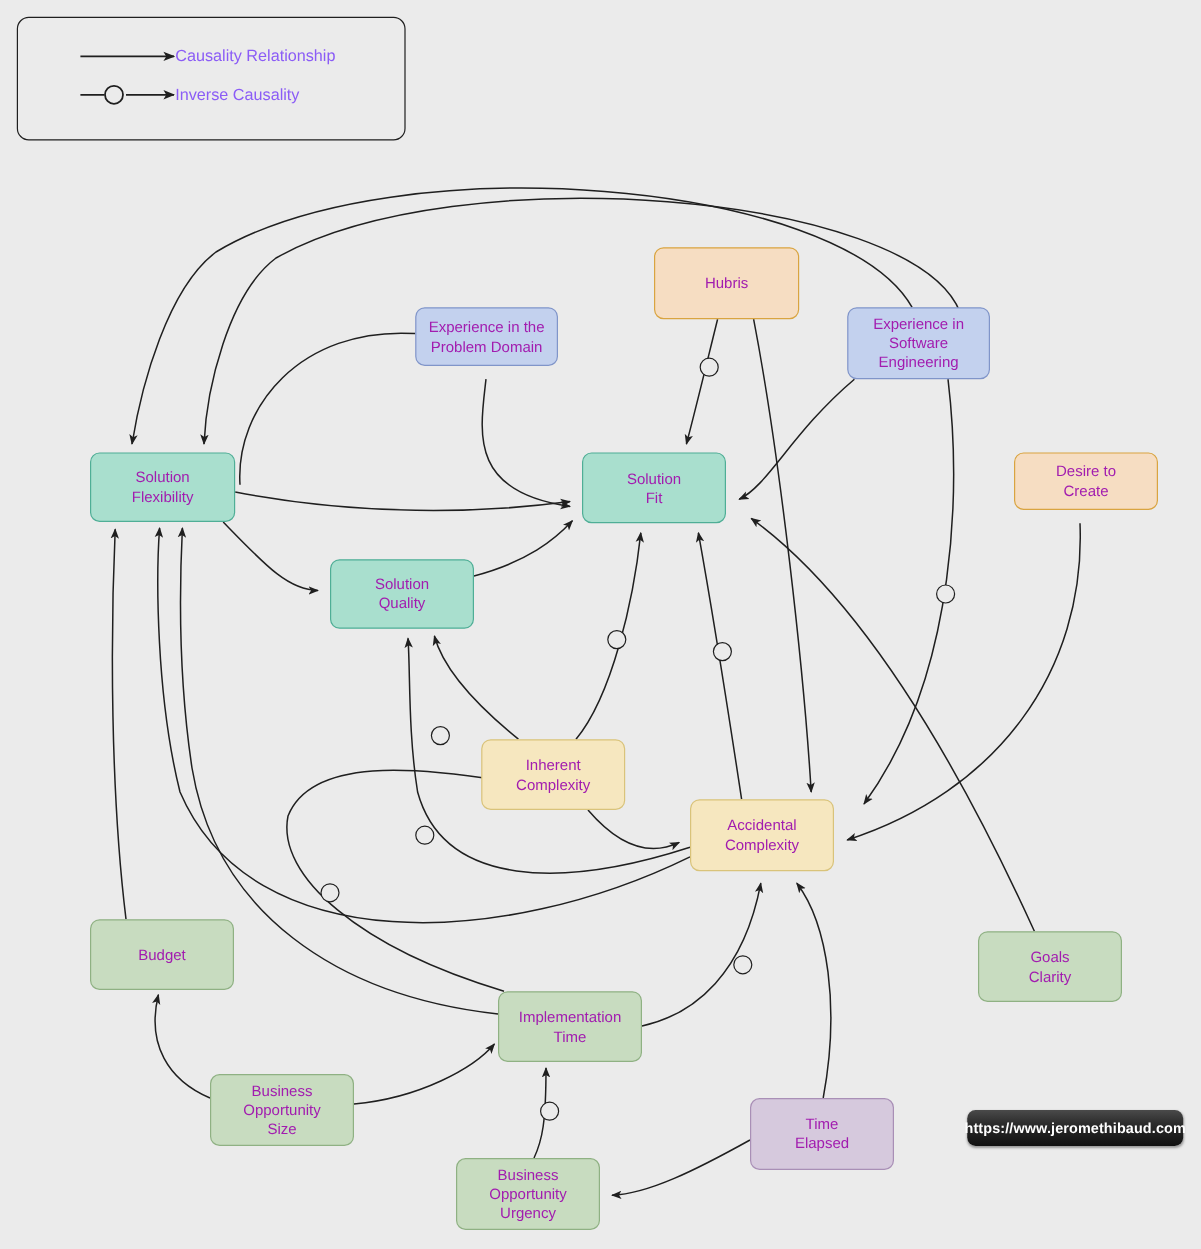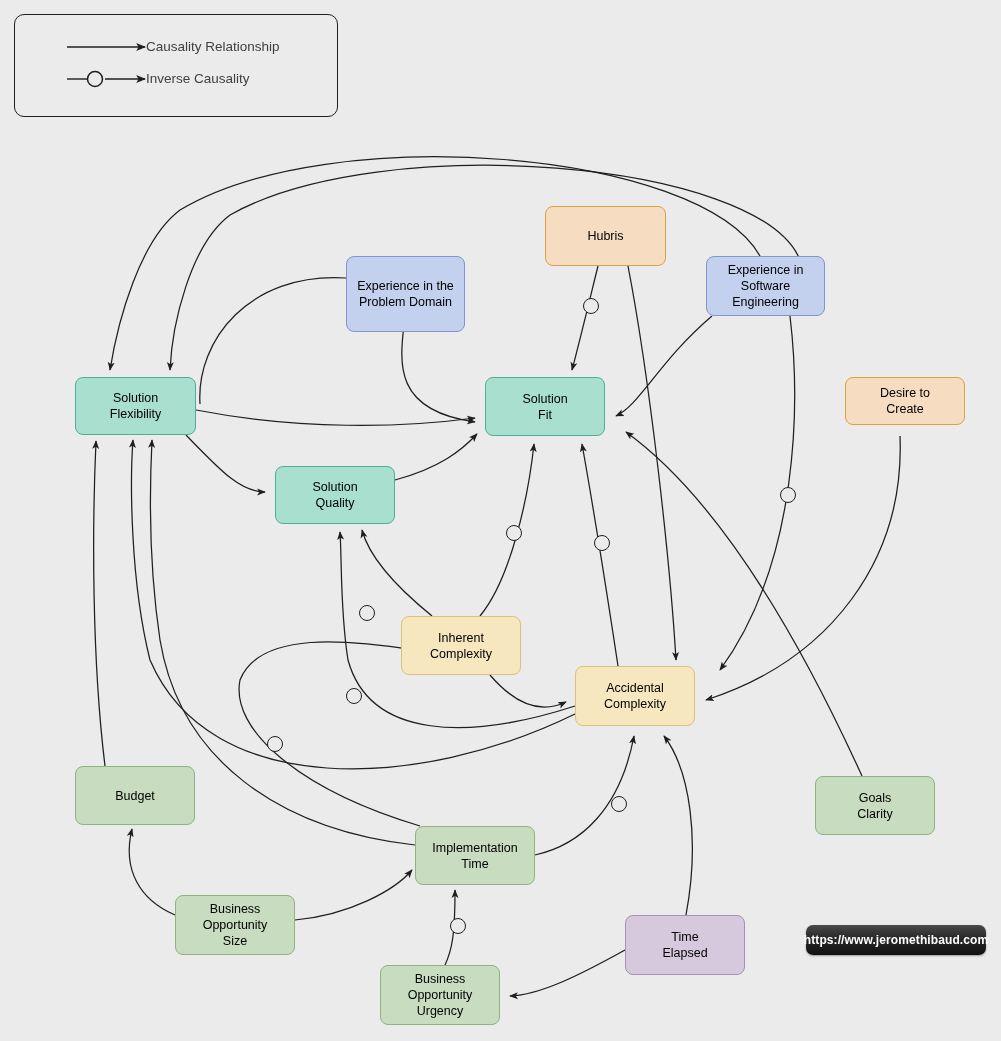--- a/index.html
+++ b/index.html
@@ -14,32 +14,32 @@
   svg#wires{position:absolute;left:0;top:0;width:1001px;height:1041px;}
 
   .legend-box{
     position:absolute;
     border:1.5px solid #1f1f1f;
     border-radius:10px;
     background:#ebebeb;
   }
   .legend-row{position:absolute;display:flex;align-items:center;}
   .legend-label{
-    font-size:13.5px;color:#404040;white-space:nowrap;
+    font-size:13.5px;color:#8b5cf6;white-space:nowrap;
   }
 
   .node{
     position:absolute;
     box-sizing:border-box;
     border-radius:8px;
     display:flex;align-items:center;justify-content:center;
     text-align:center;
     font-size:12.5px;
     line-height:1.28;
-    color:#000000;
+    color:#a21caf;
     padding:2px 4px;
     white-space:pre-line;
   }
 
   .watermark{
     position:absolute;
     border-radius:7px;
     background:linear-gradient(180deg,#4a4a4a 0%,#2c2c2c 38%,#111 100%);
     color:#fff;
     font-size:12px;
@@ -148,21 +148,21 @@
     </div>
   </div>
 
   <div id="nodes">
       <div class="node" style="left: 75px; top: 377px; width: 121px; height: 58px; background: rgb(169, 223, 206); border: 1.4px solid rgb(79, 174, 150);">Solution
 Flexibility</div>
       <div class="node" style="left: 275px; top: 466px; width: 120px; height: 58px; background: rgb(169, 223, 206); border: 1.4px solid rgb(79, 174, 150);">Solution
 Quality</div>
       <div class="node" style="left: 485px; top: 377px; width: 120px; height: 59px; background: rgb(169, 223, 206); border: 1.4px solid rgb(79, 174, 150);">Solution
 Fit</div>
-      <div class="node" style="left: 346px; top: 256px; width: 119px; height: 76px; background: rgb(195, 209, 238); border: 1.4px solid rgb(128, 149, 201);">Experience in the
+      <div class="node" style="left: 346px; top: 256px; width: 119px; height: 49px; background: rgb(195, 209, 238); border: 1.4px solid rgb(128, 149, 201);">Experience in the
 Problem Domain</div>
       <div class="node" style="left: 706px; top: 256px; width: 119px; height: 60px; background: rgb(195, 209, 238); border: 1.4px solid rgb(128, 149, 201);">Experience in
 Software Engineering</div>
       <div class="node" style="left: 545px; top: 206px; width: 121px; height: 60px; background: rgb(246, 221, 194); border: 1.4px solid rgb(217, 164, 64);">Hubris</div>
       <div class="node" style="left: 845px; top: 377px; width: 120px; height: 48px; background: rgb(246, 221, 194); border: 1.4px solid rgb(217, 164, 64);">Desire to
 Create</div>
       <div class="node" style="left: 401px; top: 616px; width: 120px; height: 59px; background: rgb(246, 231, 191); border: 1.4px solid rgb(217, 195, 122);">Inherent
 Complexity</div>
       <div class="node" style="left: 575px; top: 666px; width: 120px; height: 60px; background: rgb(246, 231, 191); border: 1.4px solid rgb(217, 195, 122);">Accidental
 Complexity</div>

